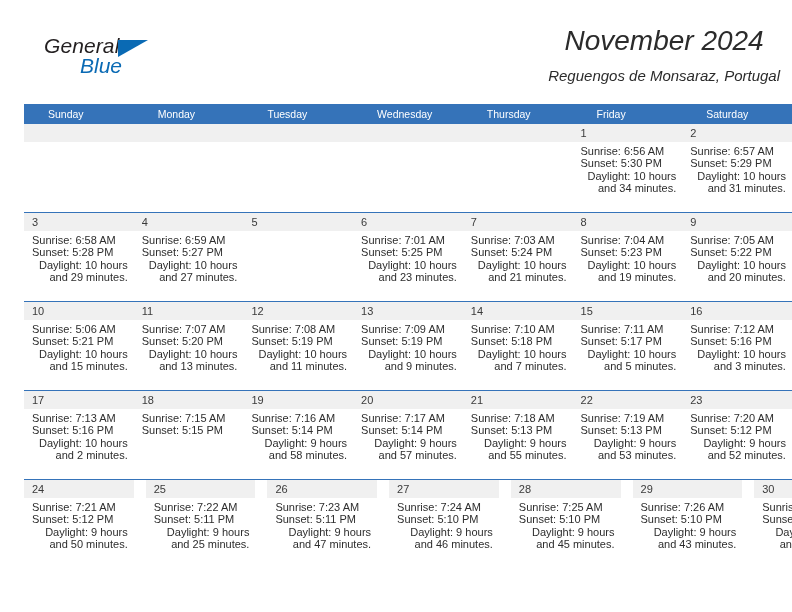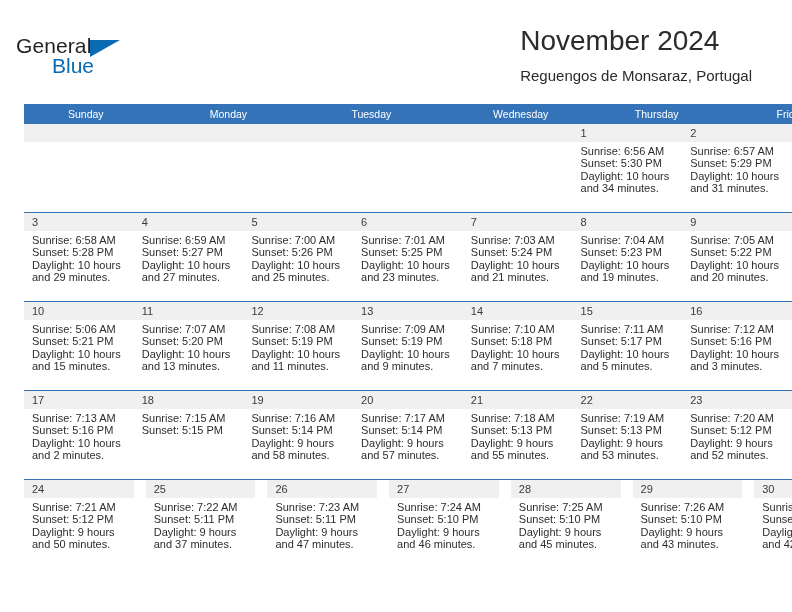--- a/index.html
+++ b/index.html
@@ -17,24 +17,25 @@
   .page {
     position: relative;
     width: 792px;
     height: 612px;
     box-sizing: border-box;
   }
 
   
   .header {
     position: absolute;
-    left: 8px;
+    left: 36px;
     top: 24px;
     width: 744px;
     height: 72px;
+    font-style: italic;
   }
   .logo {
     position: absolute;
     left: 8px;
     top: 10px;
     width: 130px;
     height: 50px;
   }
   .logo-general {
     position: absolute;
@@ -59,21 +60,21 @@
     left: 36px;
     top: 20px;
     font-size: 21px;
     color: #0a6ab4;
     line-height: 24px;
   }
   .title-block {
     position: absolute;
     right: 0;
     top: 0;
-    text-align: left;
+    text-align: center;
   }
   .cal-title {
     font-size: 28px;
     font-weight: normal;
     color: #2b2b2b;
     line-height: 34px;
     margin: 0;
     white-space: nowrap;
   }
   .cal-subtitle {
@@ -96,25 +97,24 @@
     display: flex;
     background: #3573b9;
     height: 20px;
   }
   .dow-cell {
     flex: 0 0 109.714px;
     width: 109.714px;
     color: #ffffff;
     font-size: 10.5px;
     line-height: 20px;
-    padding-left: 12px;
+    padding-left: 24px;
     box-sizing: border-box;
     white-space: nowrap;
     overflow: hidden;
-    margin-left: 32px;
   }
   .week-row {
     display: flex;
     height: 89px;
     border-bottom: 1px solid #3573b9;
     box-sizing: border-box;
   }
   .week-row:last-child {
     border-bottom: none;
     gap: 12px;
@@ -140,20 +140,21 @@
     padding: 3px 6px 0 8px;
     font-size: 11px;
     line-height: 12.4px;
     color: #2d2d2d;
   }
   .day-info div {
     white-space: nowrap;
   }
   .day-info .wrapline {
     white-space: normal;
+    text-align: right;
   }
   .day-cell.empty .day-num-band {
     background: #f0f0f0;
   }
 </style>
 </head>
 <body>
 
 <div class="page">
 
@@ -228,25 +229,20 @@
           <div class="day-cell">
             <div class="day-num-band">4</div>
             <div class="day-info">
               <div>Sunrise: 6:59 AM</div>
               <div>Sunset: 5:27 PM</div>
               <div class="wrapline">Daylight: 10 hours and 27 minutes.</div>
             </div>
           </div>
           <div class="day-cell">
             <div class="day-num-band">5</div>
-            <div class="day-info">
-              <div>Sunrise: 7:00 AM</div>
-              <div>Sunset: 5:26 PM</div>
-              <div class="wrapline">Daylight: 10 hours and 25 minutes.</div>
-            </div>
           </div>
           <div class="day-cell">
             <div class="day-num-band">6</div>
             <div class="day-info">
               <div>Sunrise: 7:01 AM</div>
               <div>Sunset: 5:25 PM</div>
               <div class="wrapline">Daylight: 10 hours and 23 minutes.</div>
             </div>
           </div>
           <div class="day-cell">
@@ -396,21 +392,21 @@
               <div>Sunrise: 7:21 AM</div>
               <div>Sunset: 5:12 PM</div>
               <div class="wrapline">Daylight: 9 hours and 50 minutes.</div>
             </div>
           </div>
           <div class="day-cell">
             <div class="day-num-band">25</div>
             <div class="day-info">
               <div>Sunrise: 7:22 AM</div>
               <div>Sunset: 5:11 PM</div>
-              <div class="wrapline">Daylight: 9 hours and 37 minutes.</div>
+              <div class="wrapline">Daylight: 9 hours and 25 minutes.</div>
             </div>
           </div>
           <div class="day-cell">
             <div class="day-num-band">26</div>
             <div class="day-info">
               <div>Sunrise: 7:23 AM</div>
               <div>Sunset: 5:11 PM</div>
               <div class="wrapline">Daylight: 9 hours and 47 minutes.</div>
             </div>
           </div>

